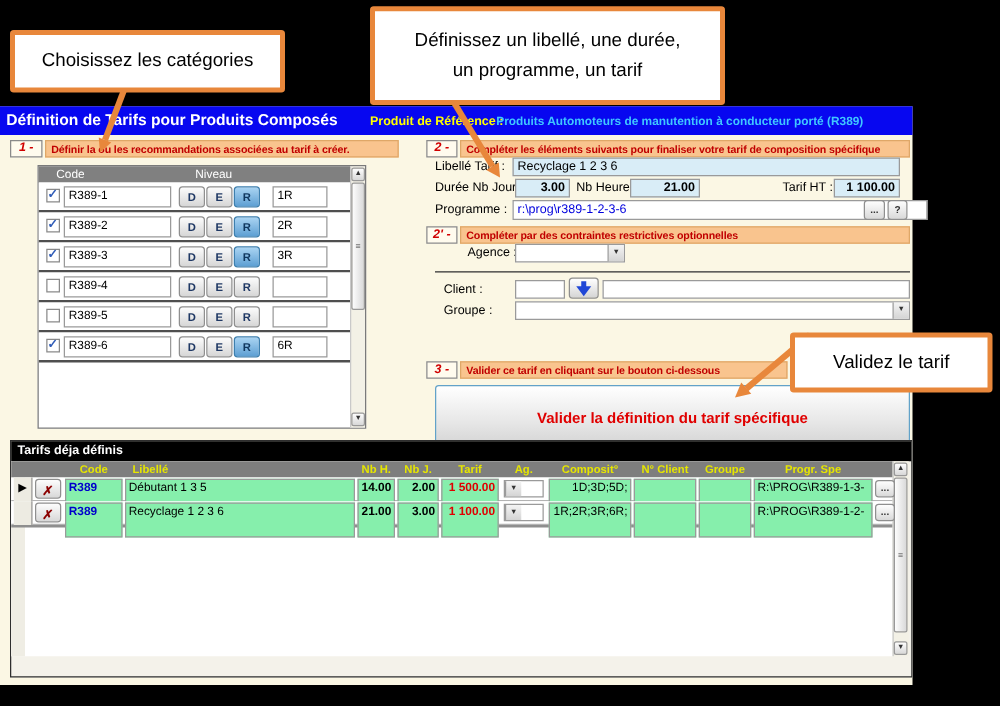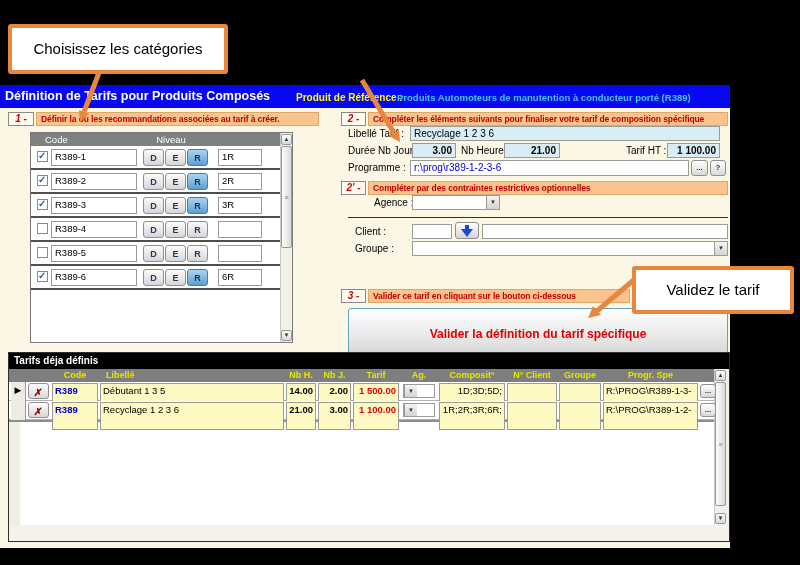--- a/index.html
+++ b/index.html
@@ -95,21 +95,21 @@
   .c-lib{left:91px;width:184px}
   .c-nbh{left:277px;width:30px}
   .c-nbj{left:309px;width:33px}
   .c-tarif{left:344px;width:46px}
   .c-ag{left:392px;width:36px}
   .c-comp{left:430px;width:66px}
   .c-ncli{left:498px;width:50px}
   .c-grp{left:550px;width:42px}
   .c-prog{left:594px;width:95px}
   .c-btn{left:691px;width:16px;top:2px;height:14px;line-height:10px}
-  .tf{position:absolute;top:1px;height:28px;background:#fef9c3;border:1px solid #9A9A9A;font-size:9.5px;
+  .tf{position:absolute;top:1px;height:28px;background:#86efac;border:1px solid #9A9A9A;font-size:9.5px;
       line-height:14px;padding:0 2px;overflow:hidden;white-space:nowrap}
   .selcol{position:absolute;top:0;height:19px;background:#EDEBE2;border-right:1px solid #999;
           text-align:center;font-size:9px;line-height:17px}
   .selcol .selarrow{visibility:hidden}
   .selcol.cur .selarrow{visibility:visible}
   .delbtn{position:absolute;left:19px;top:1px;width:21px;height:16px;background:linear-gradient(#FDFDFD,#D8D8D8);
           border:1px solid #8F8F8F;border-radius:3px;text-align:center;padding:0}
   .delx{font-size:10px;font-weight:bold;color:#8B0000;line-height:13px;display:inline-block;transform:skewX(-8deg)}
   .agcombo{position:absolute;left:394px;top:2px;width:32px;height:14px;background:#fff;
            border:1px solid #9A9A9A;display:flex}
@@ -239,21 +239,21 @@
   <span class="field blue" style="left:410px;top:126px;width:310px;height:15px">Recyclage 1 2 3 6</span>
 
   <span class="lbl" style="left:348px;top:145px">Durée Nb Jours :</span>
   <span class="field blue right b" style="left:412px;top:143px;width:44px;height:15px">3.00</span>
   <span class="lbl" style="left:461px;top:145px">Nb Heures :</span>
   <span class="field blue right b" style="left:504px;top:143px;width:56px;height:15px">21.00</span>
   <span class="lbl" style="left:626px;top:145px">Tarif HT :</span>
   <span class="field blue right b" style="left:667px;top:143px;width:53px;height:15px">1 100.00</span>
 
   <span class="lbl" style="left:348px;top:162px">Programme :</span>
-  <span class="field progtext" style="left:410px;top:160px;width:279px;height:16px">r:\prog\r389-1-2-3-6</span>
+  <span class="field progtext" style="left:410px;top:160px;width:332px;height:16px">r:\prog\r389-1-2-3-6</span>
   <button class="minibtn" style="left:691px;top:160px;width:17px;height:16px">...</button>
   <button class="minibtn" style="left:710px;top:160px;width:16px;height:16px">?</button>
 
   <span class="snum" style="left:341px;top:181px;width:25px">2' -</span>
   <span class="shead" style="left:368px;top:181px;width:360px">Compléter par des contraintes restrictives optionnelles</span>
 
   <span class="lbl" style="left:374px;top:197px">Agence :</span>
   <span class="combo" style="left:412px;top:195px;width:88px;height:15px">
     <span class="cbox"></span>
     <span class="ddbtn">▼</span>
@@ -349,17 +349,21 @@
       <line x1="362" y1="80" x2="394" y2="133"></line>
       <polygon points="400,142 389,136 399,130" stroke="none"></polygon>
       <line x1="648" y1="268" x2="597" y2="311"></line>
       <polygon points="588,318 593,306 601,315" stroke="none"></polygon>
     </g>
   </svg>
 
   <div class="callout" style="left:8px;top:24px;width:220px;height:50px">
     <span>Choisissez les catégories</span>
   </div>
+  <div class="callout" style="left:296px;top:5px;width:284px;height:79px">
+    <span>Définissez un libellé, une durée,</span>
+    <span>un programme, un tarif</span>
+  </div>
   <div class="callout" style="left:632px;top:266px;width:162px;height:48px">
     <span>Validez le tarif</span>
   </div>
 
 </div>
 
 </body></html>

